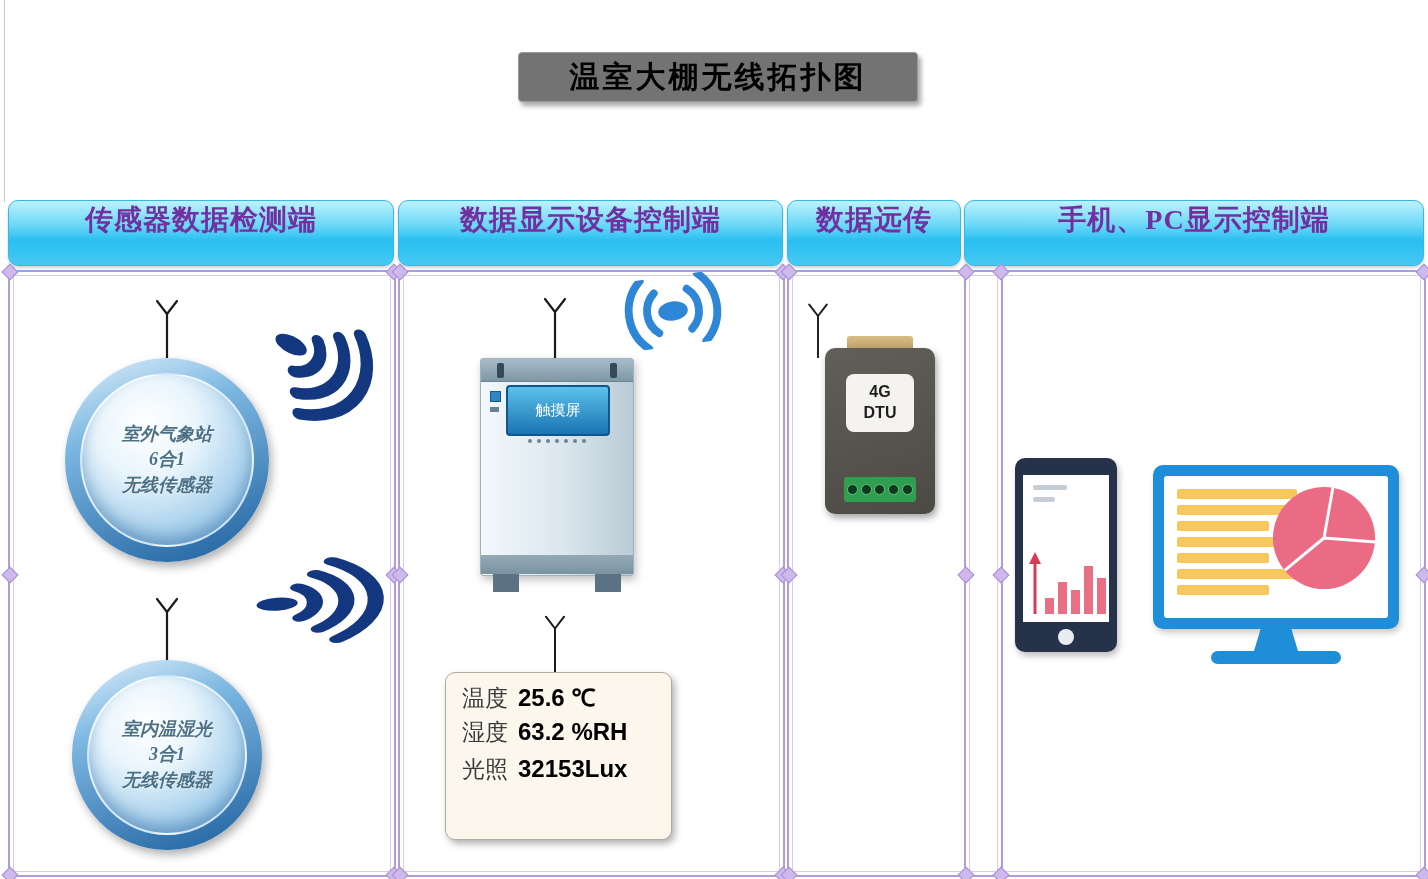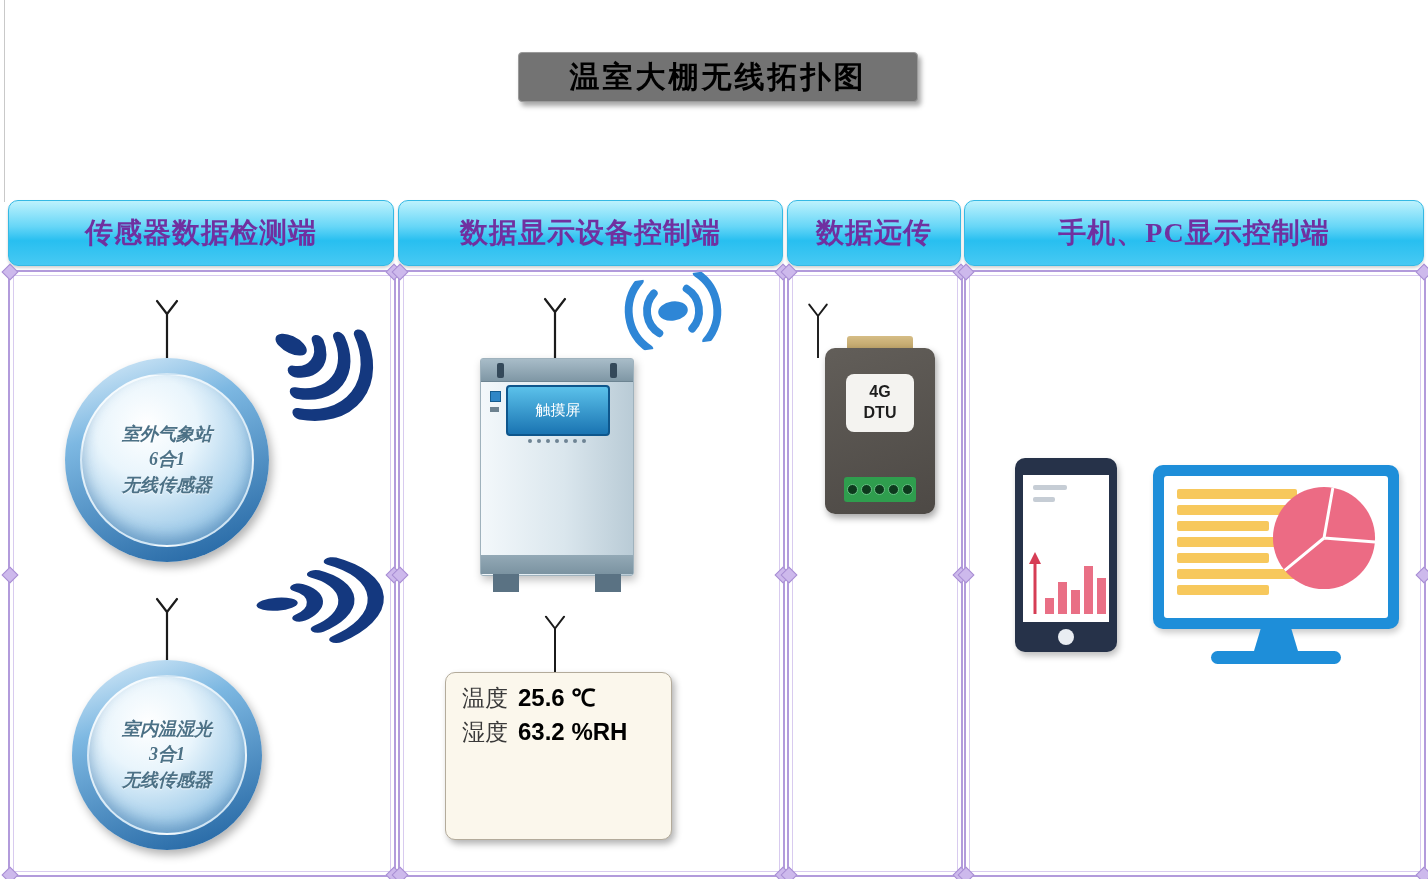--- a/index.html
+++ b/index.html
@@ -10,28 +10,28 @@
   
   .title-box{position:absolute;left:518px;top:52px;width:398px;height:48px;background:#737373;
              border:1px solid #9a9a9a;border-radius:4px;box-shadow:3px 4px 5px rgba(0,0,0,.35);
              display:flex;align-items:center;justify-content:center;}
   .title-text{font-family:"Liberation Serif",serif;font-weight:bold;font-size:30px;color:#000;letter-spacing:3px;}
 
   
   .col-header{position:absolute;top:200px;height:64px;border-radius:10px;
               background:linear-gradient(180deg,#bdf2fd 0%,#66d6f7 40%,#28bff0 62%,#47c9f3 100%);
               border:1px solid #35b9e4;box-shadow:0 2px 3px rgba(0,0,0,.18);
-              display:flex;align-items:center;justify-content:center;
+              display:flex;align-items:flex-start;justify-content:center;
               color:#7030a0;font-family:"Liberation Serif",serif;font-weight:bold;font-size:28px;letter-spacing:1px;}
   .hdr1{left:8px;width:384px;} .hdr2{left:398px;width:383px;} .hdr3{left:787px;width:172px;} .hdr4{left:964px;width:458px;}
 
   
   .frame{position:absolute;top:270px;height:603px;border:2px solid #b29bdb;}
   .frame::before{content:"";position:absolute;inset:3px;border:1px solid #d8cbef;pointer-events:none;}
-  .frm1{left:8px;width:384px;} .frm2{left:398px;width:383px;} .frm3{left:787px;width:172px;} .frm4{left:964px;width:458px;}
+  .frm1{left:8px;width:384px;} .frm2{left:398px;width:383px;} .frm3{left:787px;width:172px;padding-left:40px;} .frm4{left:964px;width:458px;}
   .diamond{position:absolute;width:10px;height:10px;background:#cdb9ec;border:1px solid #a78dd3;transform:rotate(45deg);z-index:3;}
   .dm-tl{top:-6px;left:-6px;} .dm-tr{top:-6px;right:-6px;} .dm-bl{bottom:-6px;left:-6px;} .dm-br{bottom:-6px;right:-6px;}
   .dm-ml{top:50%;left:-6px;margin-top:-5px;} .dm-mr{top:50%;right:-6px;margin-top:-5px;}
 
   
   .antenna{position:absolute;}
   .ant-s1{left:143px;top:26px;width:28px;height:64px;}
   .ant-s2{left:143px;top:324px;width:28px;height:64px;}
   .ant-cab{left:141px;top:24px;width:28px;height:64px;}
   .ant-led{left:141px;top:342px;width:28px;height:58px;}
@@ -234,20 +234,24 @@
     <div class="led-panel">
       <div class="led-body">
         <div class="led-row">
           <span class="led-label">温度</span>
           <span class="led-value">25.6 ℃</span>
         </div>
         <div class="led-row">
           <span class="led-label">湿度</span>
           <span class="led-value">63.2 %RH</span>
         </div>
+        <div class="led-row">
+          <span class="led-label">光照</span>
+          <span class="led-value">32153Lux</span>
+        </div>
       </div>
     </div>
   </div>
 
   <div class="frame frm3">
     <div class="diamond dm-tl"></div>
     <div class="diamond dm-tr"></div>
     <div class="diamond dm-bl"></div>
     <div class="diamond dm-br"></div>
     <div class="diamond dm-ml"></div>

